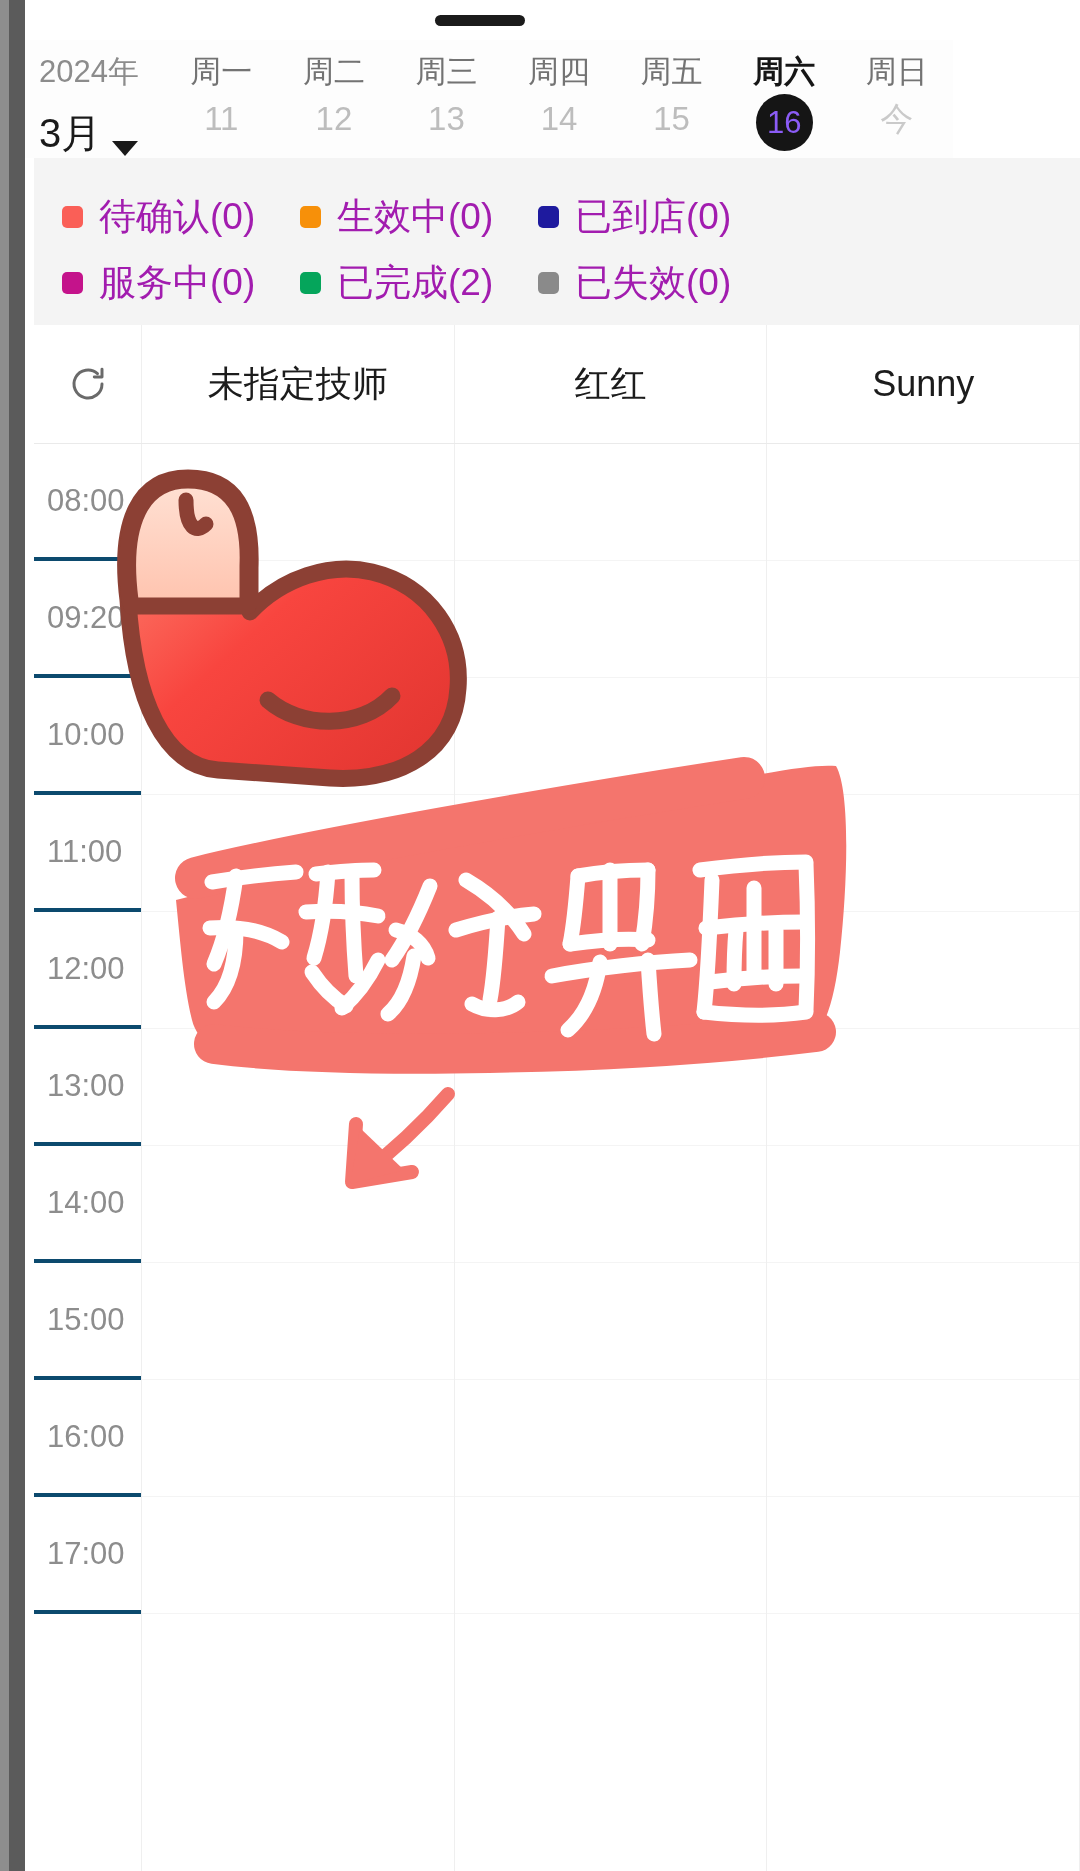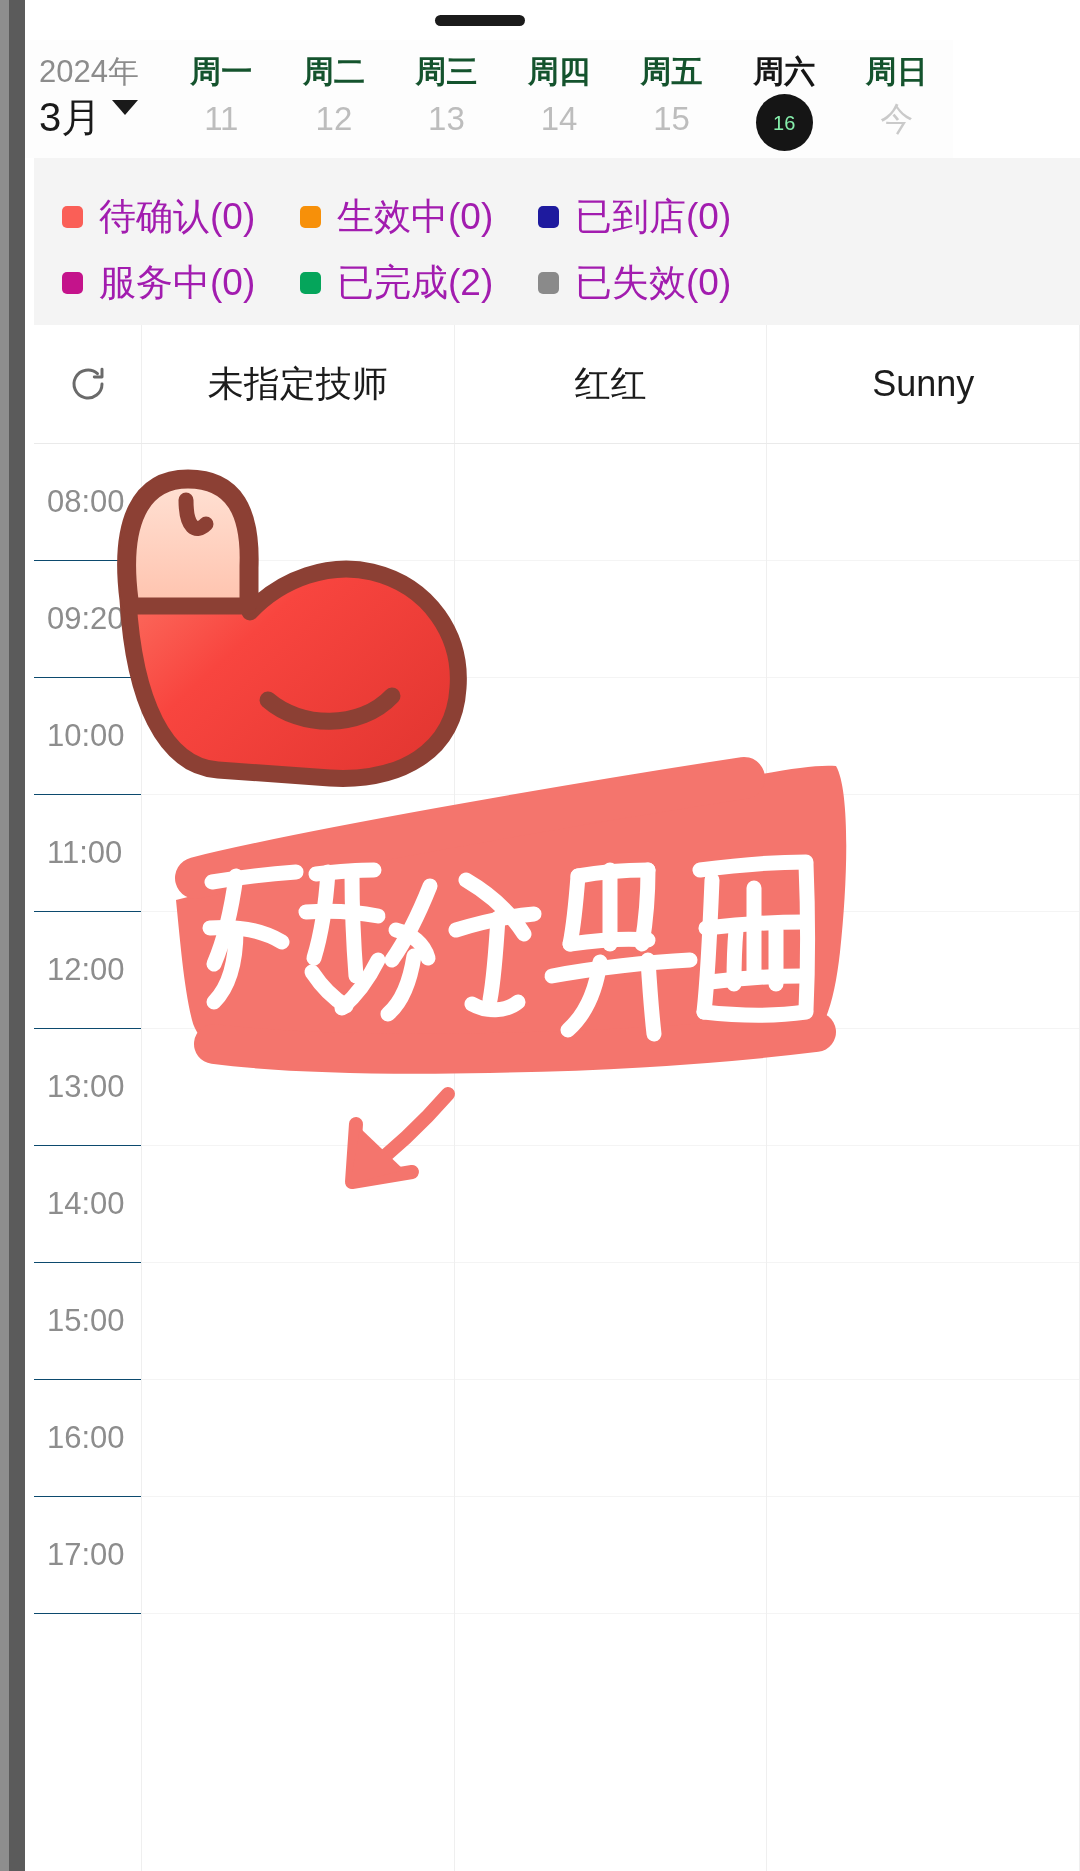--- a/index.html
+++ b/index.html
@@ -81,63 +81,62 @@
     padding-left: 14px;
   }
   .yr {
     font-size: 31px;
     color: #8c8c8c;
     line-height: 40px;
     letter-spacing: 0px;
   }
   .mo-row {
     display: flex;
-    align-items: flex-start;
+    align-items: flex-end;
     gap: 11px;
-    margin-top: 2px;
+    margin-top: 18px;
   }
   .mo {
     font-size: 40px;
     color: #1a1a1a;
     line-height: 46px;
     font-weight: 500;
   }
   .caret {
     width: 0; height: 0;
     border-left: 13px solid transparent;
     border-right: 13px solid transparent;
     border-top: 15px solid #1a1a1a;
     margin-top: 6px;
   }
   .dow {
     font-size: 31px;
-    color: #14532d;
+    color: #737373;
     line-height: 40px;
-    font-weight: bold;
   }
   .dow.active {
     color: #161616;
     font-weight: 700;
   }
   .dnum {
     font-size: 33px;
     color: #bdbdbd;
     line-height: 44px;
     margin-top: 5px;
   }
   .dnum.today-pill {
     background: #151515;
-    color: #86efac;
+    color: #8b5cf6;
     width: 57px;
     height: 57px;
     border-radius: 50%;
     display: flex;
     align-items: center;
     justify-content: center;
-    font-size: 20px;
+    font-size: 31px;
     margin-top: 2px;
   }
   .dnum.sunday {
     color: #cacaca;
   }
 
   
   .legend {
     position: absolute;
     left: 9px; top: 158px;
@@ -220,21 +219,21 @@
     display: flex;
   }
   .time-gutter {
     width: 108px;
     flex: 0 0 108px;
     border-right: 1px solid #efefef;
     box-sizing: border-box;
   }
   .time-slot {
     height: 117px;
-    border-bottom: 1px solid #0c4a6e;
+    border-bottom: 4px solid #0c4a6e;
     box-sizing: border-box;
     display: flex;
     align-items: center;
     padding-left: 13px;
   }
   .time-slot .tlabel {
     font-size: 31px;
     color: #8d8d8d;
     line-height: 36px;
   }

